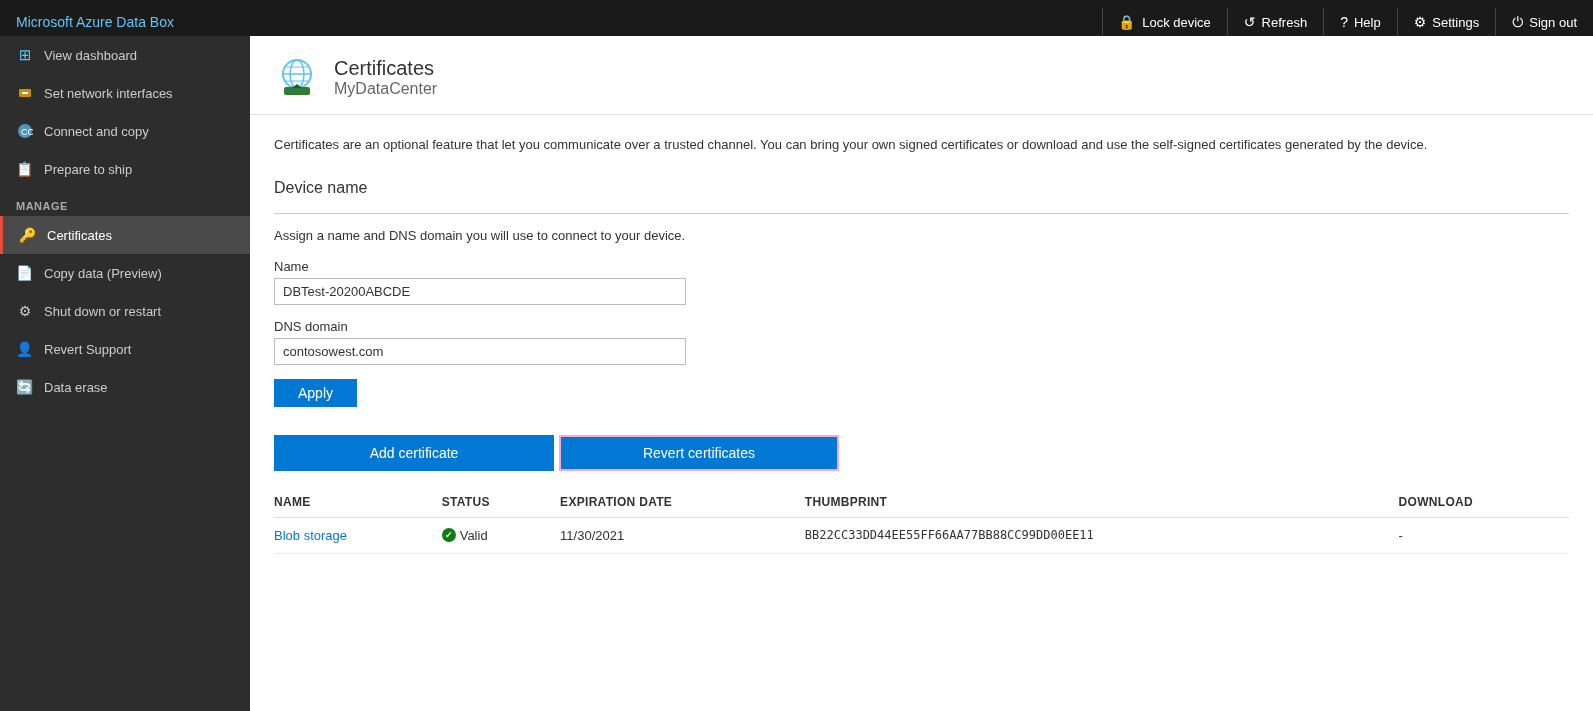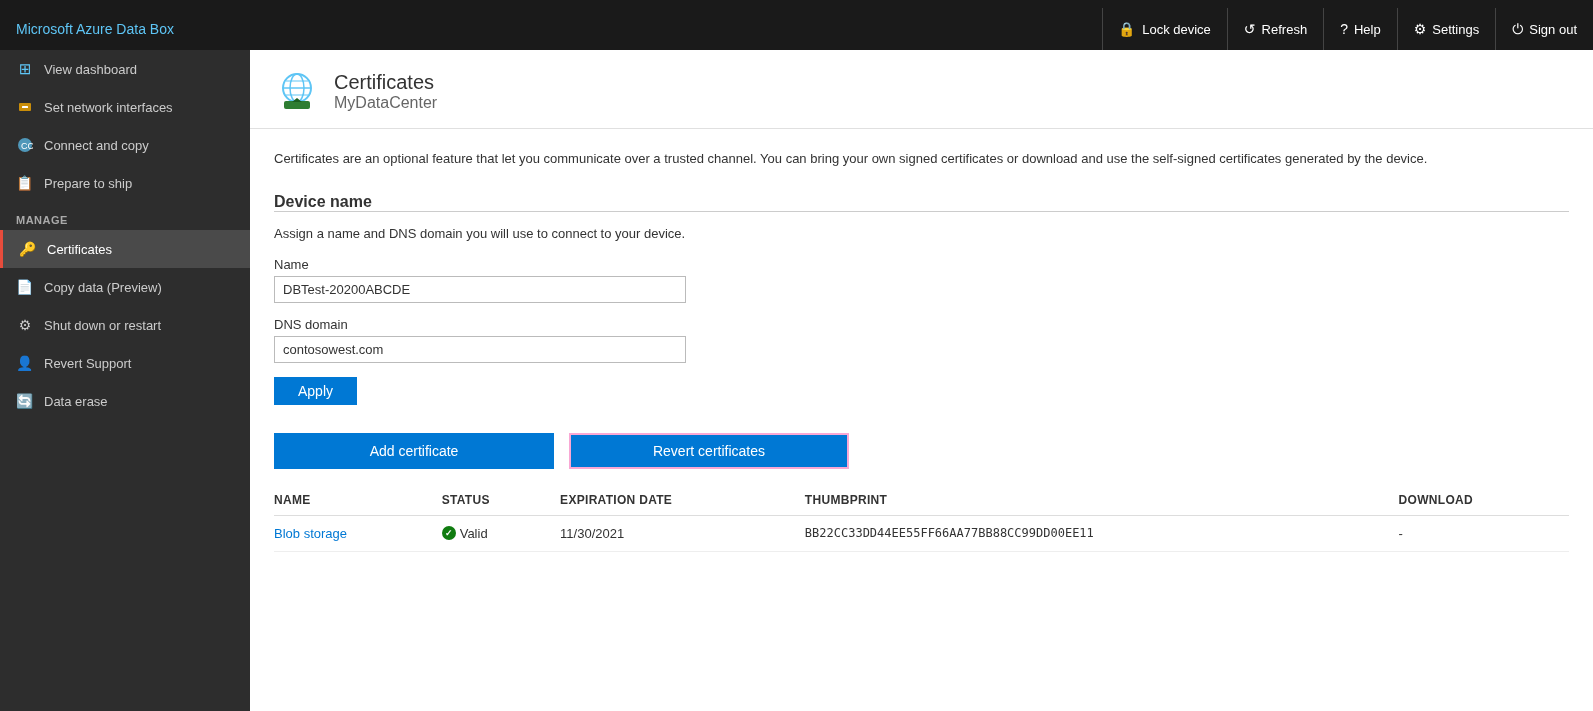--- a/index.html
+++ b/index.html
@@ -6,21 +6,21 @@
     body { font-family: 'Segoe UI', Arial, sans-serif; font-size: 13px; color: #333; background: #fff; display: flex; flex-direction: column; height: 711px; overflow: hidden; }
 
     
     .topbar {
       background: #1a1a1a;
       color: #fff;
       display: flex;
       align-items: center;
       justify-content: space-between;
       padding: 8px 0 0 16px;
-      height: 50px;
+      height: 36px;
       flex-shrink: 0;
     }
     .topbar-title {
       color: #5ec5f5;
       font-size: 14px;
       font-weight: 400;
     }
     .topbar-actions {
       display: flex;
       height: 100%;
@@ -123,23 +123,23 @@
     }
     .description {
       font-size: 13px;
       color: #333;
       margin-bottom: 24px;
       line-height: 1.5;
     }
 
     .section-heading {
       font-size: 16px;
-      font-weight: 700;
-      color: #333;
-      margin-bottom: 0;
+      font-weight: 400;
+      color: #333;
+      margin-bottom: 16px;
     }
     .section-divider {
       border: none;
       border-top: 1px solid #ccc;
       margin-bottom: 14px;
     }
     .section-sub {
       font-size: 13px;
       color: #333;
       margin-bottom: 16px;
@@ -170,21 +170,21 @@
       border: none;
       padding: 6px 24px;
       font-size: 14px;
       cursor: pointer;
       margin-bottom: 28px;
     }
 
     
     .cert-actions {
       display: flex;
-      gap: 15px;
+      gap: 5px;
       margin-bottom: 16px;
     }
     .btn-add-cert {
       background: #0078d4;
       color: #fff;
       border: none;
       padding: 8px 40px;
       font-size: 14px;
       cursor: pointer;
       min-width: 280px;

